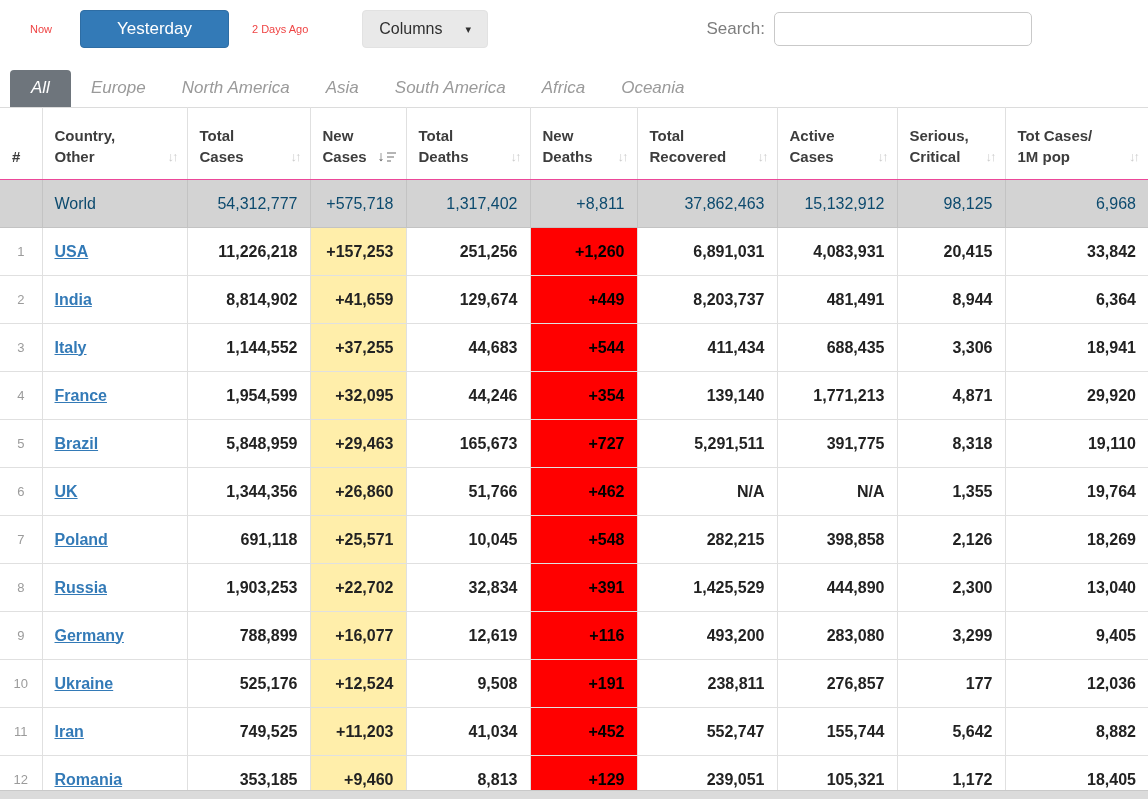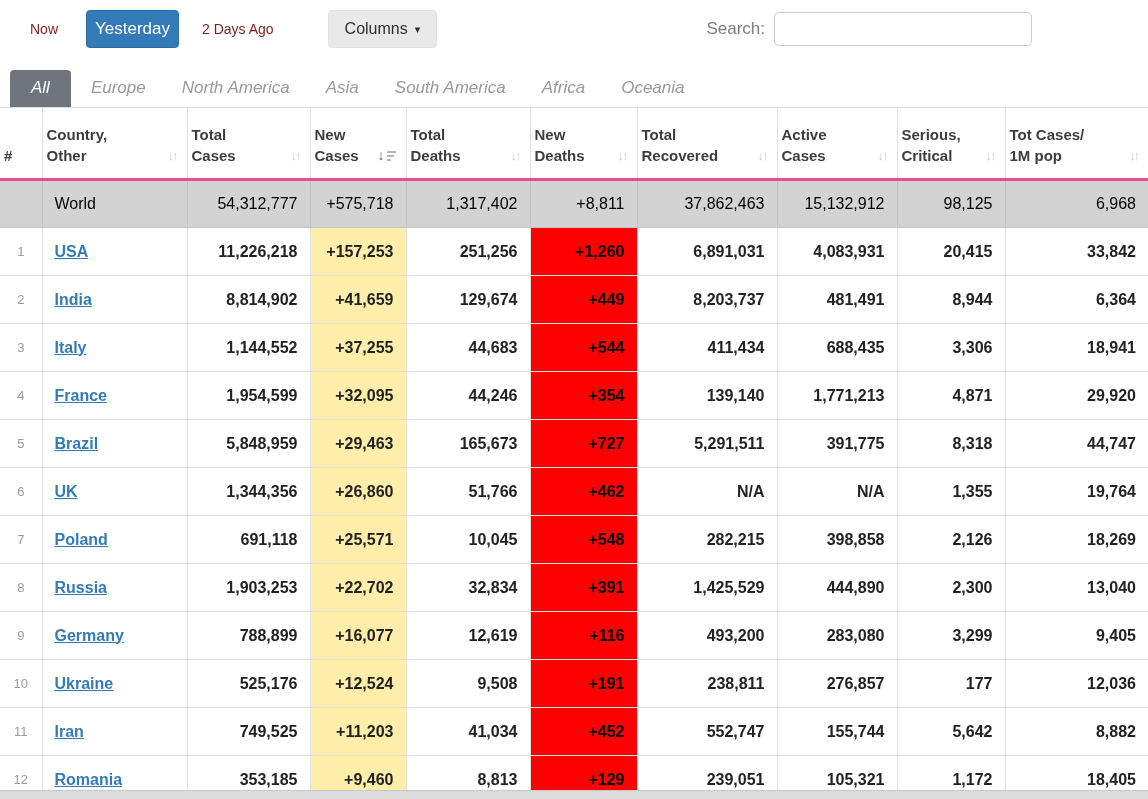--- a/index.html
+++ b/index.html
@@ -13,43 +13,44 @@
     background: #fff;
   }
 
   
   .toolbar {
     display: flex;
     align-items: center;
     height: 50px;
     margin: 4px 0 0 30px;
   }
-  .link-gray { color: #7f1d1d; font-size: 14px; cursor: pointer; }
+  .link-gray { color: #ef4444; font-size: 11px; cursor: pointer; }
   .btn-now { margin-right: 28px; }
   .btn-yesterday {
     background: #337ab7;
     color: #fff;
     font-size: 17px;
-    padding: 8px 8px;
+    padding: 8px 36px;
     border: 1px solid #2e6da4;
     border-radius: 4px;
     cursor: pointer;
   }
   .btn-twodays { margin-left: 23px; }
   .btn-columns {
     margin-left: 54px;
     background: #e9e9e9;
     border: 1px solid #e2e2e2;
     border-radius: 4px;
     color: #2f2f2f;
     font-size: 16px;
     padding: 9px 16px;
     cursor: pointer;
     display: inline-flex;
     align-items: center;
+    gap: 16px;
   }
   .caret { font-size: 11px; margin-left: 7px; color: #2f2f2f; }
   .search-group {
     margin-left: auto;
     margin-right: 116px;
     display: flex;
     align-items: center;
   }
   .search-label { color: #7d7d7d; font-size: 17px; margin-right: 9px; }
   .search-input {
@@ -93,25 +94,25 @@
     table-layout: fixed;
     border-top: 1px solid #dcdcdc;
   }
   th, td { border-left: 1px solid #e0e0e0; }
   th:first-child, td:first-child { border-left: none; }
 
   thead th {
     height: 72px;
     vertical-align: bottom;
     text-align: left;
-    padding: 8px 8px 12px 4px;
+    padding: 8px 8px 12px 12px;
     color: #3d3d3d;
     font-size: 15px;
     font-weight: bold;
-    border-bottom: 3px solid #ec4899;
+    border-bottom: 1px solid #ec4899;
     background: #fff;
     cursor: pointer;
   }
   .hl1 { line-height: 21px; min-height: 21px; }
   .hl2 { line-height: 21px; display: flex; justify-content: space-between; align-items: center; }
 
   .sort-icon { color: #cccccc; font-size: 13px; letter-spacing: -2px; padding-right: 2px; white-space: nowrap; }
   .sort-icon .arr-d, .sort-icon .arr-u { display: inline-block; }
   .sort-icon.active { color: #666; display: inline-flex; align-items: center; letter-spacing: 0; }
   .sort-icon.active .arr { font-size: 14px; color: #5f5f5f; }
@@ -130,21 +131,21 @@
     white-space: nowrap;
     overflow: hidden;
   }
   td.rank { text-align: center; color: #9b9b9b; font-size: 13px; padding: 0 4px; }
   td.country { text-align: left; font-weight: bold; }
   td.country a { color: #337ab7; text-decoration: underline; font-weight: bold; cursor: pointer; }
   td.num { text-align: right; font-weight: bold; }
   td.cell-new-cases { background: #FFEEAA; }
   td.cell-new-deaths { background: #FF0000; color: #000000; }
 
-  tr.world-row td { background: #d3d3d3; font-weight: normal; color: #000000; border-left-color: #c3c3c3; border-bottom-color: #c3c3c3; }
+  tr.world-row td { background: #d3d3d3; font-weight: normal; color: #0c4a6e; border-left-color: #c3c3c3; border-bottom-color: #c3c3c3; }
   tr.world-row td.country { font-weight: normal; }
   tr.world-row td.num { font-weight: normal; }
 
   
   .bottom-strip {
     position: absolute;
     left: 0; bottom: 0;
     width: 100%;
     height: 9px;
     background: #dbdbdb;
@@ -338,21 +339,21 @@
         <tr>
           <td class="rank">5</td>
           <td class="country"><a>Brazil</a></td>
           <td class="num">5,848,959</td>
           <td class="num cell-new-cases">+29,463</td>
           <td class="num">165,673</td>
           <td class="num cell-new-deaths">+727</td>
           <td class="num">5,291,511</td>
           <td class="num">391,775</td>
           <td class="num">8,318</td>
-          <td class="num">44,747</td>
+          <td class="num">19,110</td>
         </tr>
         <tr>
           <td class="rank">6</td>
           <td class="country"><a>UK</a></td>
           <td class="num">1,344,356</td>
           <td class="num cell-new-cases">+26,860</td>
           <td class="num">51,766</td>
           <td class="num cell-new-deaths">+462</td>
           <td class="num">N/A</td>
           <td class="num">N/A</td>

